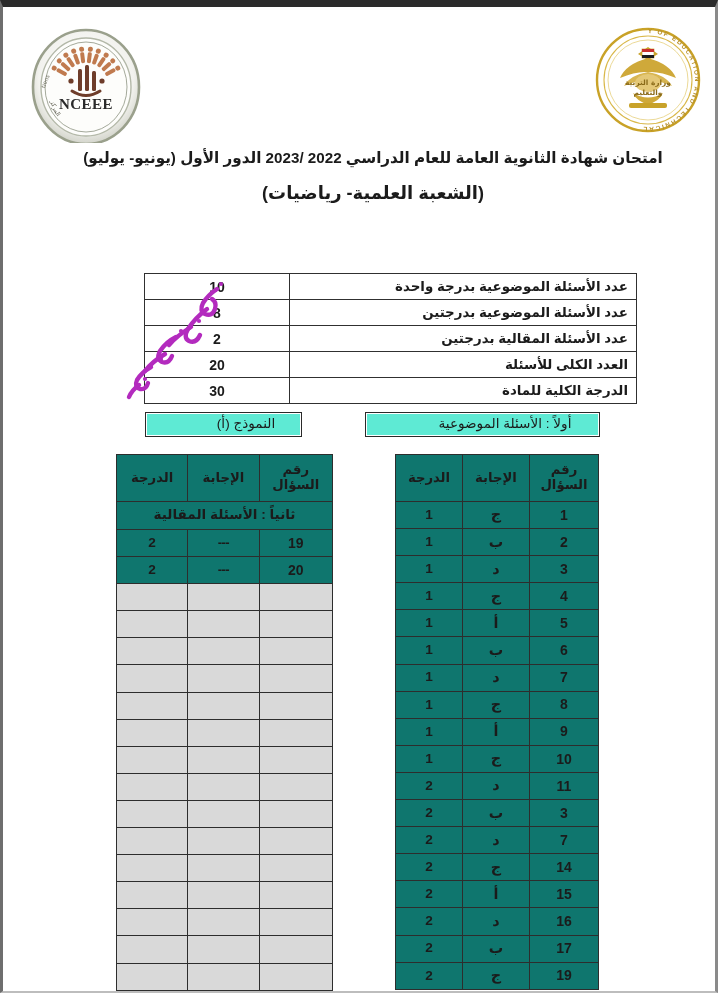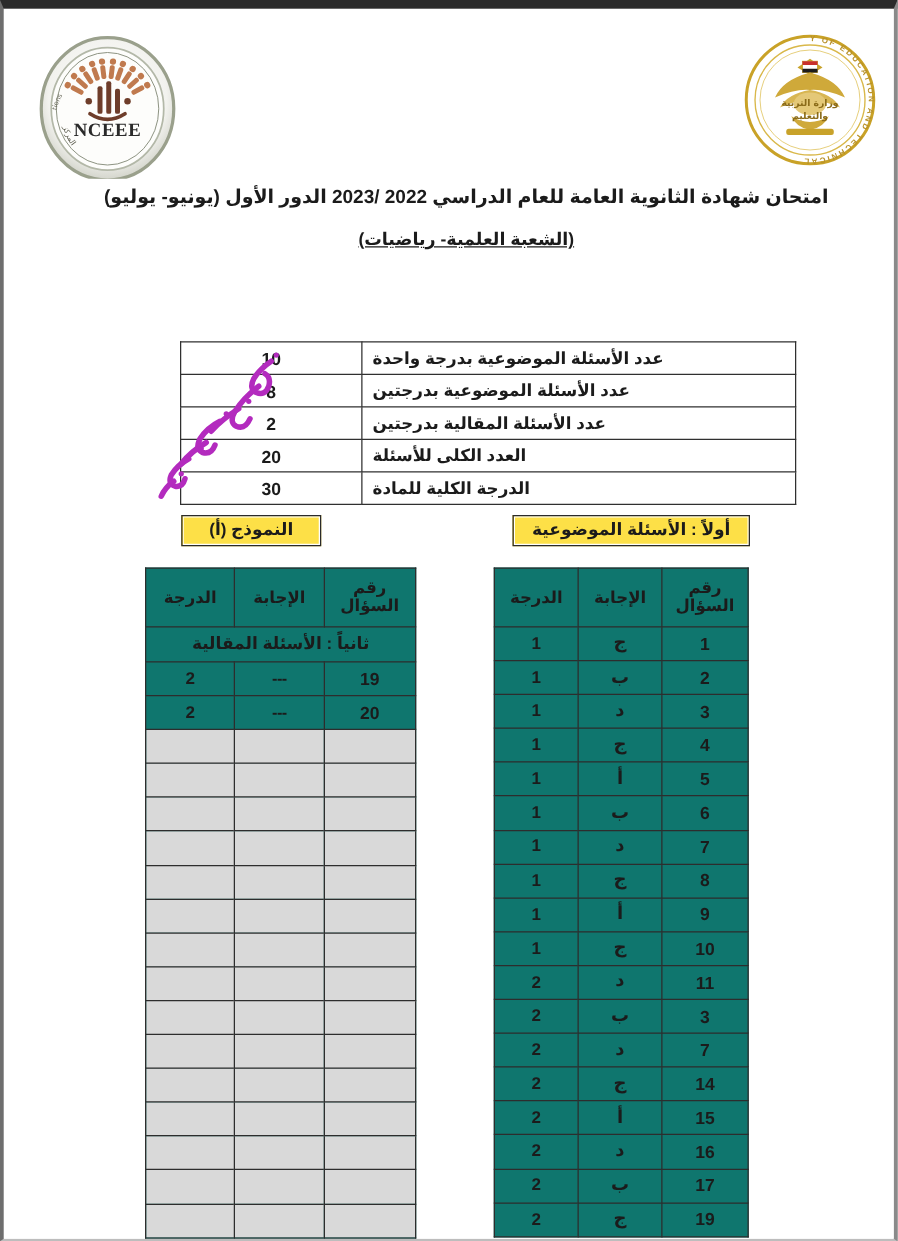--- a/index.html
+++ b/index.html
@@ -56,42 +56,42 @@
   .title-line {
     font-size: 15.2px;
     font-weight: bold;
     color: #1b1b1b;
     line-height: 1.0;
     margin-bottom: 19px;
     letter-spacing: 0px;
     white-space: nowrap;
   }
   .title-line.t2 { font-size: 14.6px; }
-  .title-line.t3 { font-size: 14px; margin-bottom: 16px; text-decoration: underline; }
+  .title-line.t3 { font-size: 18px; margin-bottom: 16px; }
 
   
   .summary {
     position: absolute;
     left: 141px;
     top: 266px;
     width: 458px;
     border-collapse: collapse;
     table-layout: fixed;
   }
   .summary td {
     border: 1px solid #ararara;
     border: 1px solid #303030;
     height: 25px;
     font-size: 13.4px;
     font-weight: bold;
     color: #1b1b1b;
     padding: 0 8px;
   }
   .summary td.label {
-    text-align: left;
+    text-align: right;
     width: 330px;
   }
   .summary td.value {
     text-align: center;
     width: 128px;
     font-size: 14px;
   }
 
   
   .watermark {
@@ -104,24 +104,25 @@
   }
 
   
   .sec-box {
     position: absolute;
     border: 1px solid #2a2a2a;
     height: 23px;
     line-height: 22px;
     text-align: center;
     font-size: 13.6px;
-    font-weight: bold;
+    font-weight: normal;
     color: #1b1b1b;
-    background: #fde047;
+    background: #5eead4;
     box-shadow: 0 0 0 1px #fff inset;
+    padding-left: 45px;
   }
   #sec-objective {
     right: 115px;
     top: 405px;
     width: 188px;
     margin-left: 36px;
   }
   #sec-model {
     left: 142px;
     top: 405px;

